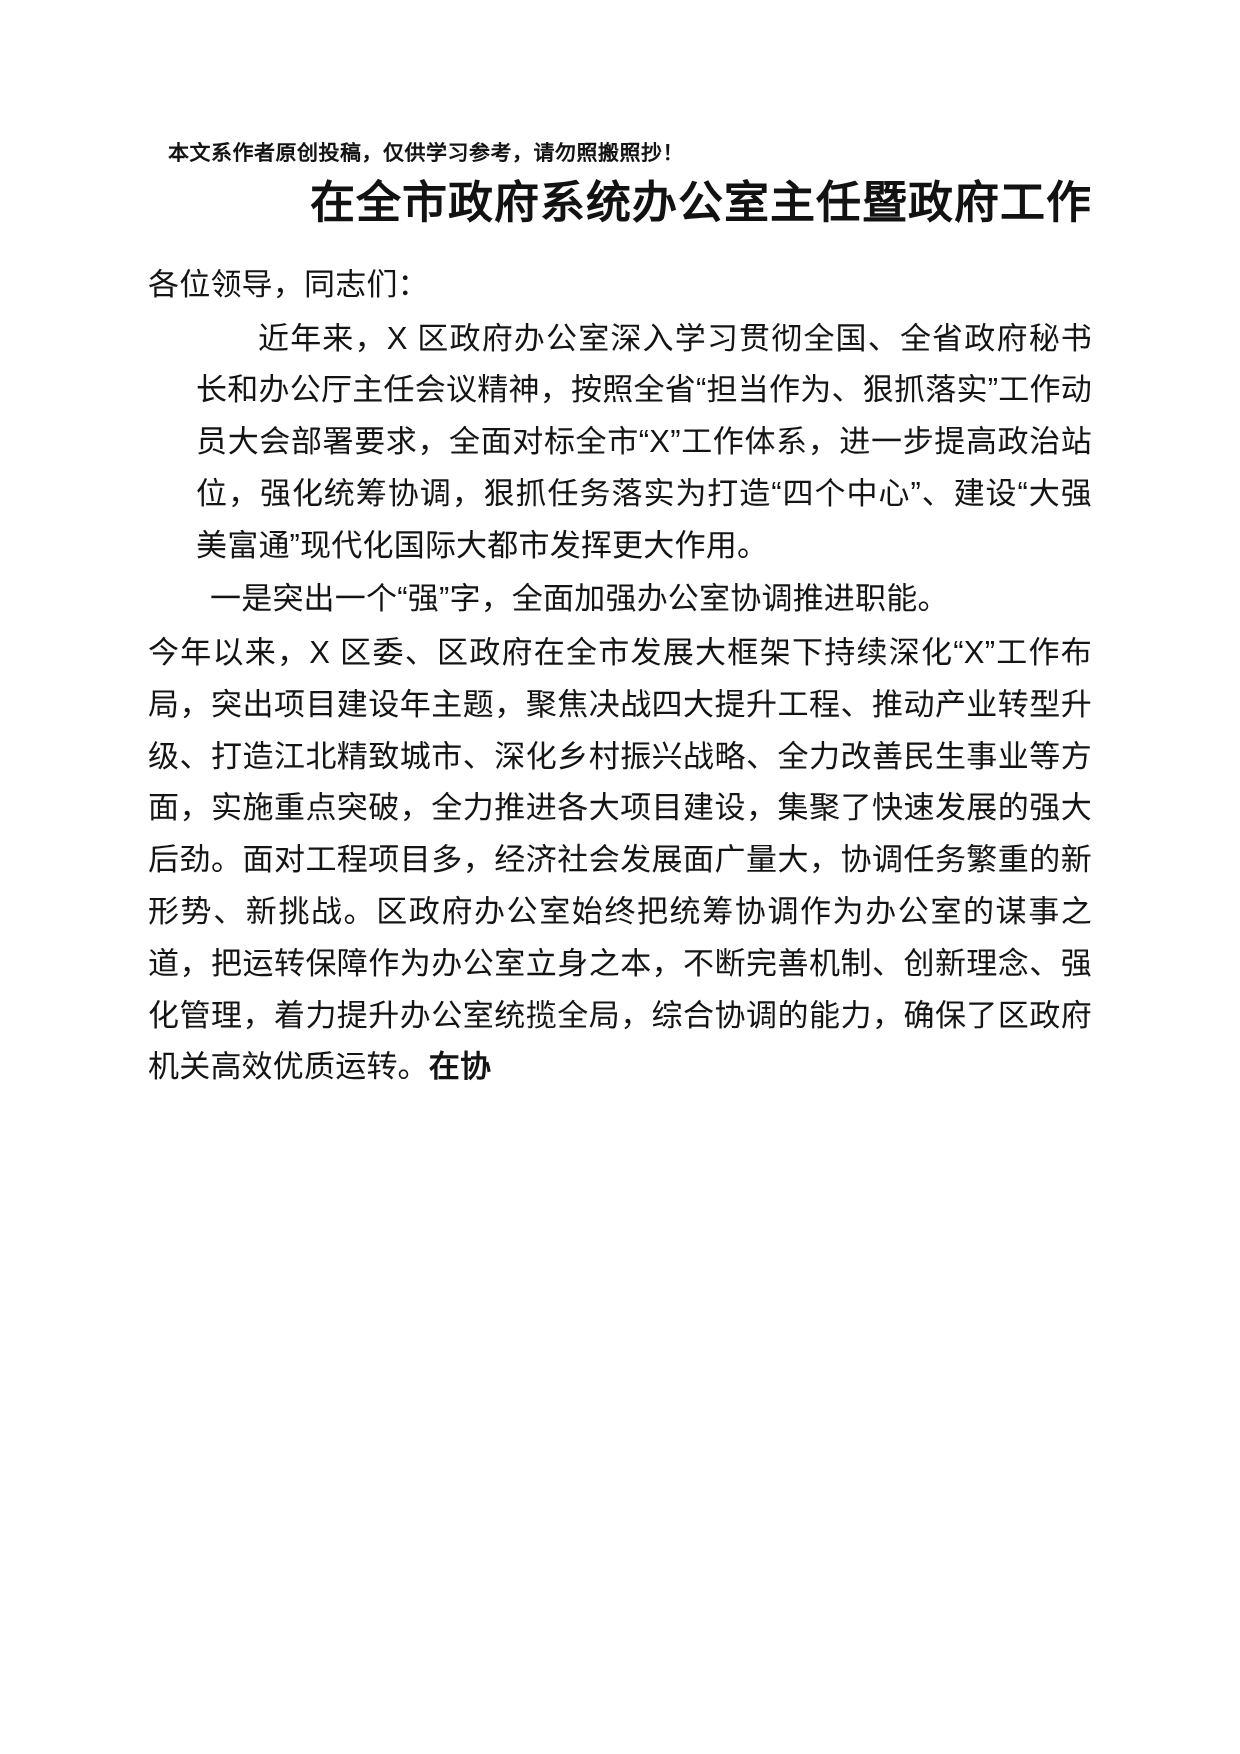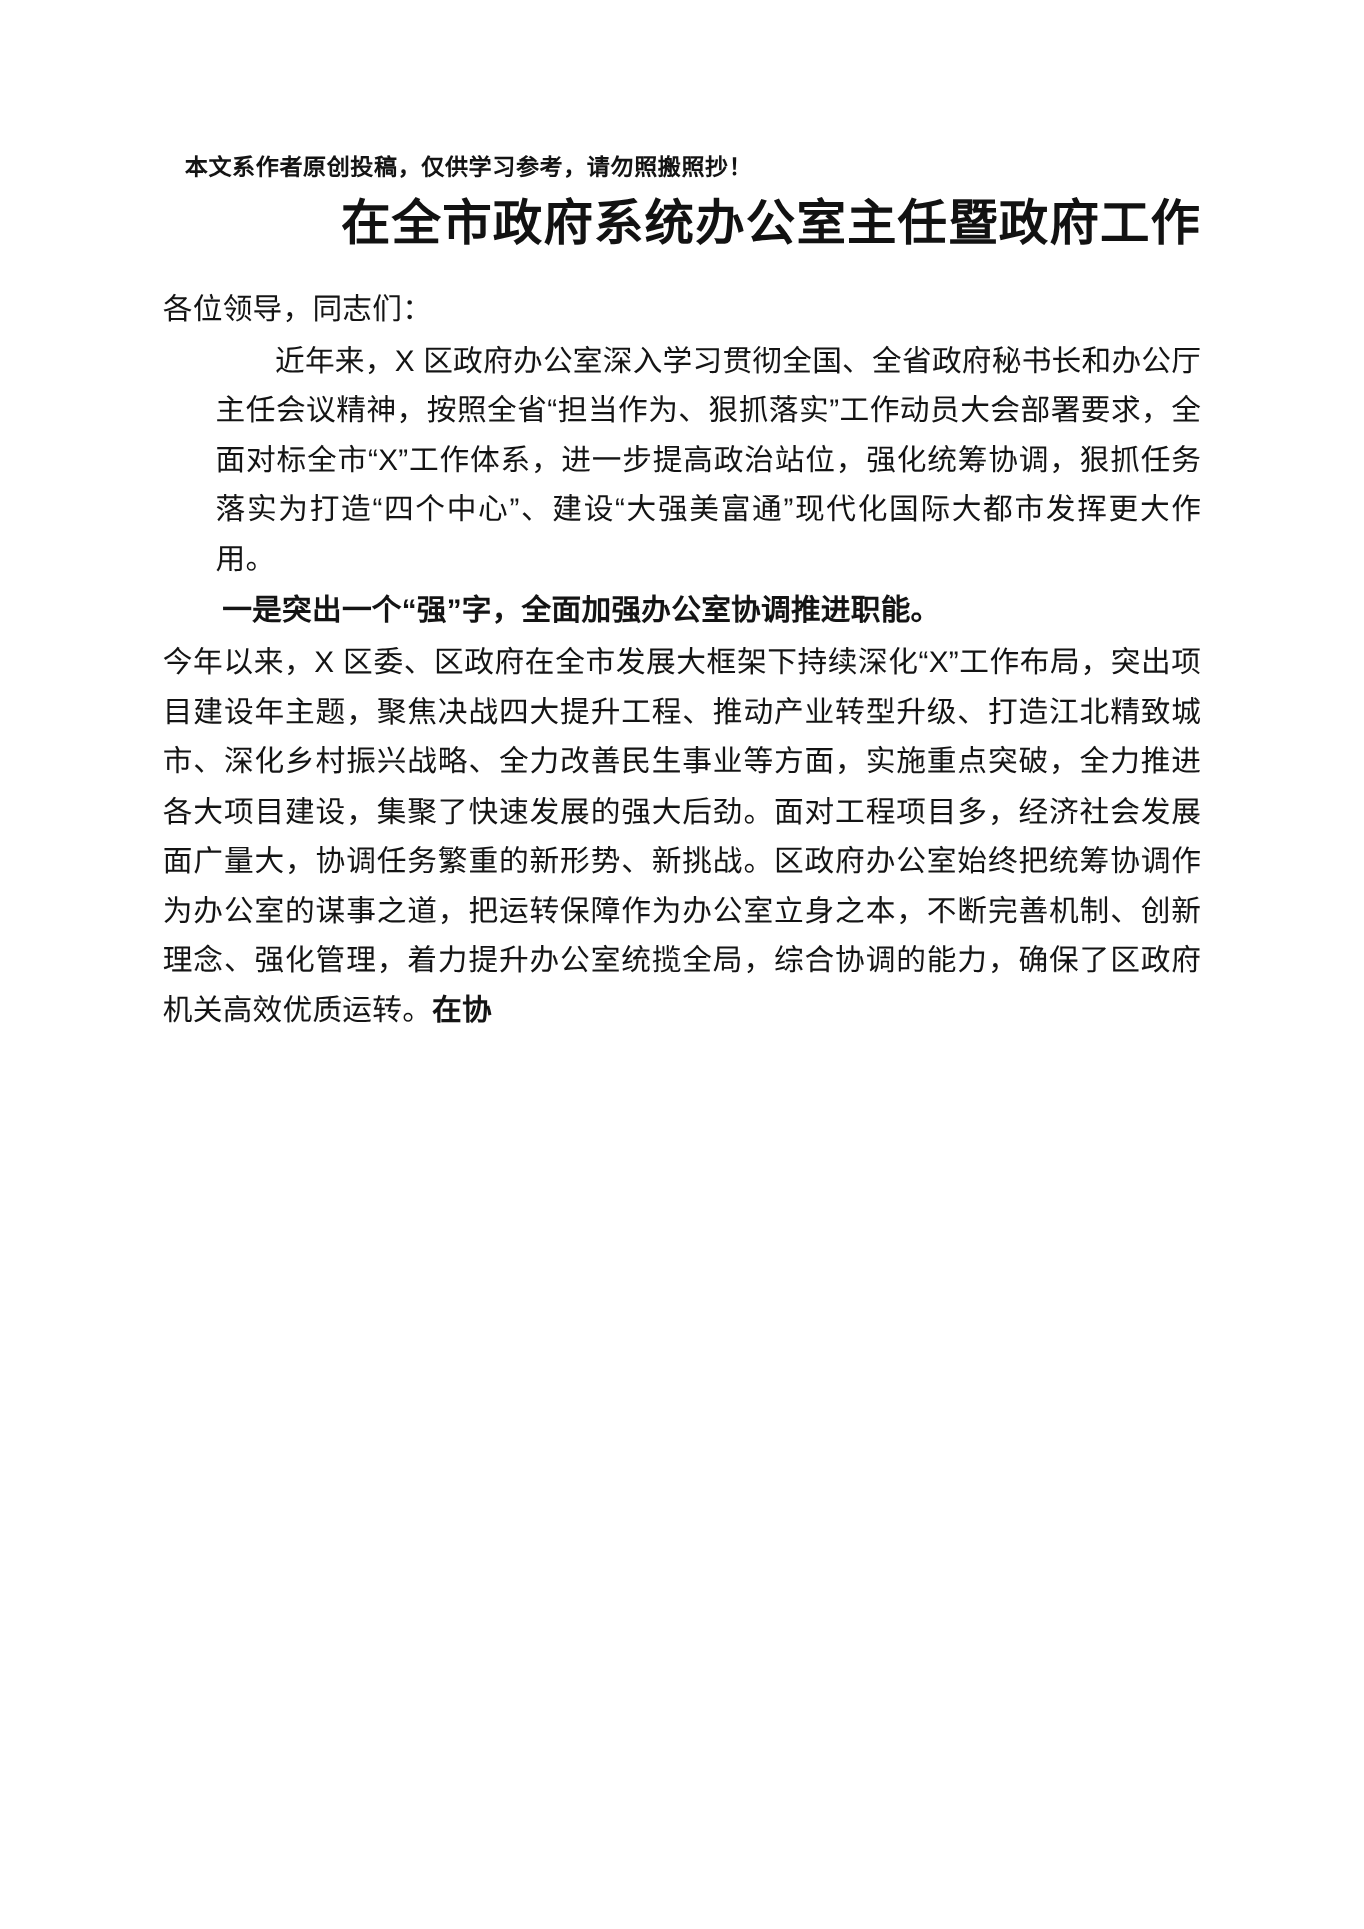--- a/index.html
+++ b/index.html
@@ -34,36 +34,36 @@
     line-height: 1.32;
     text-align: right;
     letter-spacing: 1px;
     color: #121212;
     margin: 6px 0 26px 0;
   }
   .doc-title span {
     display: block;
   }
   .para {
-    font-size: 27px;
+    font-size: 31px;
     line-height: 1.67;
     color: #141414;
     margin: 0 0 2px 0;
     text-align: justify;
     letter-spacing: 0.2px;
   }
   .para.salutation {
     text-indent: 0;
   }
   .para.indent {
     text-indent: 2em;
     margin-left: 48px;
   }
   .para.bold {
-    font-weight: bold;
+    font-weight: normal;
     text-indent: 2em;
   }
   .inline-bold {
     font-weight: bold;
   }
 </style>
 </head>
 <body>
 
 <div class="page">

